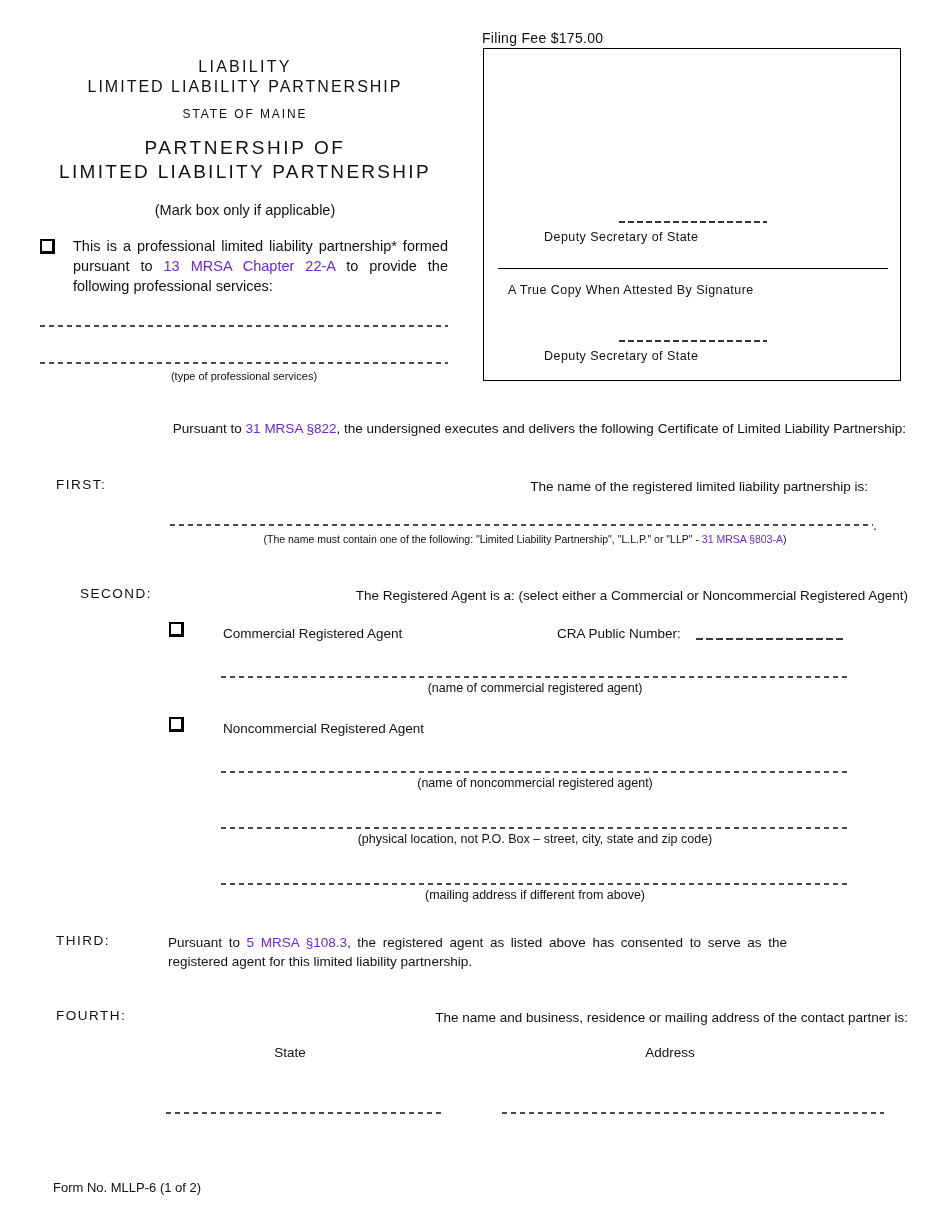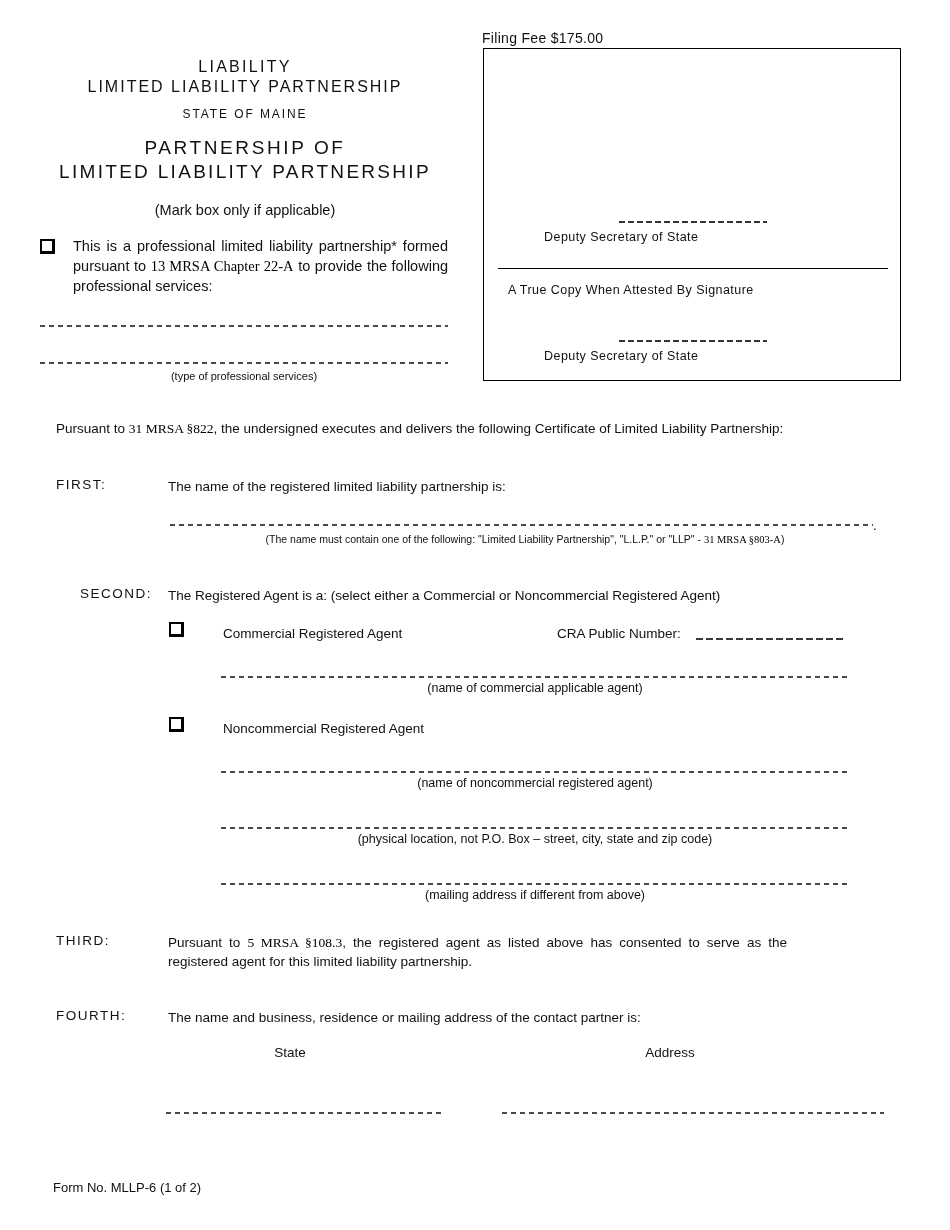--- a/index.html
+++ b/index.html
@@ -16,22 +16,21 @@
     width: 950px;
     height: 1230px;
     background: #ffffff;
     overflow: hidden;
   }
 
   
   .abs { position: absolute; }
   .nowrap { white-space: nowrap; }
   .link {
-    color: #000000;
-    font-family: Liberation Serif, serif;
+    color: #6d28d9;
   }
 
   
   .dashline {
     height: 2px;
     background-image: repeating-linear-gradient(
         to right,
         #4a4a4a 0px, #4a4a4a 5px,
         rgba(255,255,255,0) 5px, rgba(255,255,255,0) 9px);
   }
@@ -103,20 +102,21 @@
         to right,
         #333 0px, #333 6px,
         rgba(255,255,255,0) 6px, rgba(255,255,255,0) 9px);
   }
 
   
   .body-text {
     font-size: 13.5px;
     line-height: 19px;
     color: #111;
+    text-align: right;
   }
   .sec-label {
     font-size: 13.5px;
     letter-spacing: 1.5px;
     color: #111;
     white-space: nowrap;
   }
   .note-text {
     font-size: 10.5px;
     color: #111;
@@ -194,21 +194,21 @@
   <div class="abs sec-label" style="left:56px; top:586px;margin-left:24px;">SECOND:</div>
   <div class="abs body-text" style="left:168px; top:586px; width:740px;">The Registered Agent is a:  (select either a Commercial or Noncommercial Registered Agent)</div>
 
   <div class="abs cbox" style="left:169px; top:622px;"></div>
   <div class="abs body-text" style="left:223px; top:624px;">Commercial Registered Agent</div>
 
   <div class="abs body-text" style="left:557px; top:624px;">CRA Public Number:</div>
   <div class="abs underline-rule" style="left:696px; top:638px; width:148px;"></div>
 
   <div class="abs dashline" style="left:221px; top:676px; width:628px;"></div>
-  <div class="abs sub-label" style="left:221px; top:681px; width:628px;">(name of commercial applicable agent)</div>
+  <div class="abs sub-label" style="left:221px; top:681px; width:628px;">(name of commercial registered agent)</div>
 
   <div class="abs cbox" style="left:169px; top:717px;"></div>
   <div class="abs body-text" style="left:223px; top:719px;">Noncommercial Registered Agent</div>
 
   <div class="abs dashline" style="left:221px; top:771px; width:628px;"></div>
   <div class="abs sub-label" style="left:221px; top:776px; width:628px;">(name of  noncommercial registered agent)</div>
 
   <div class="abs dashline" style="left:221px; top:827px; width:628px;"></div>
   <div class="abs sub-label" style="left:221px; top:832px; width:628px;">(physical location, not P.O. Box – street, city, state and zip code)</div>
 

